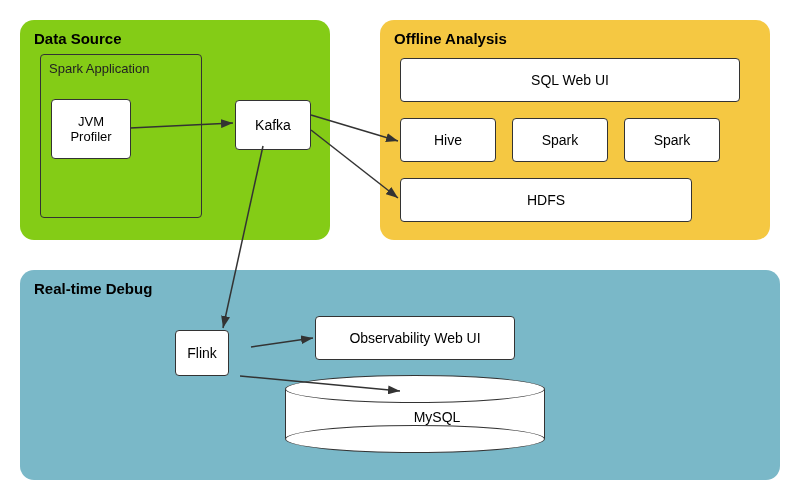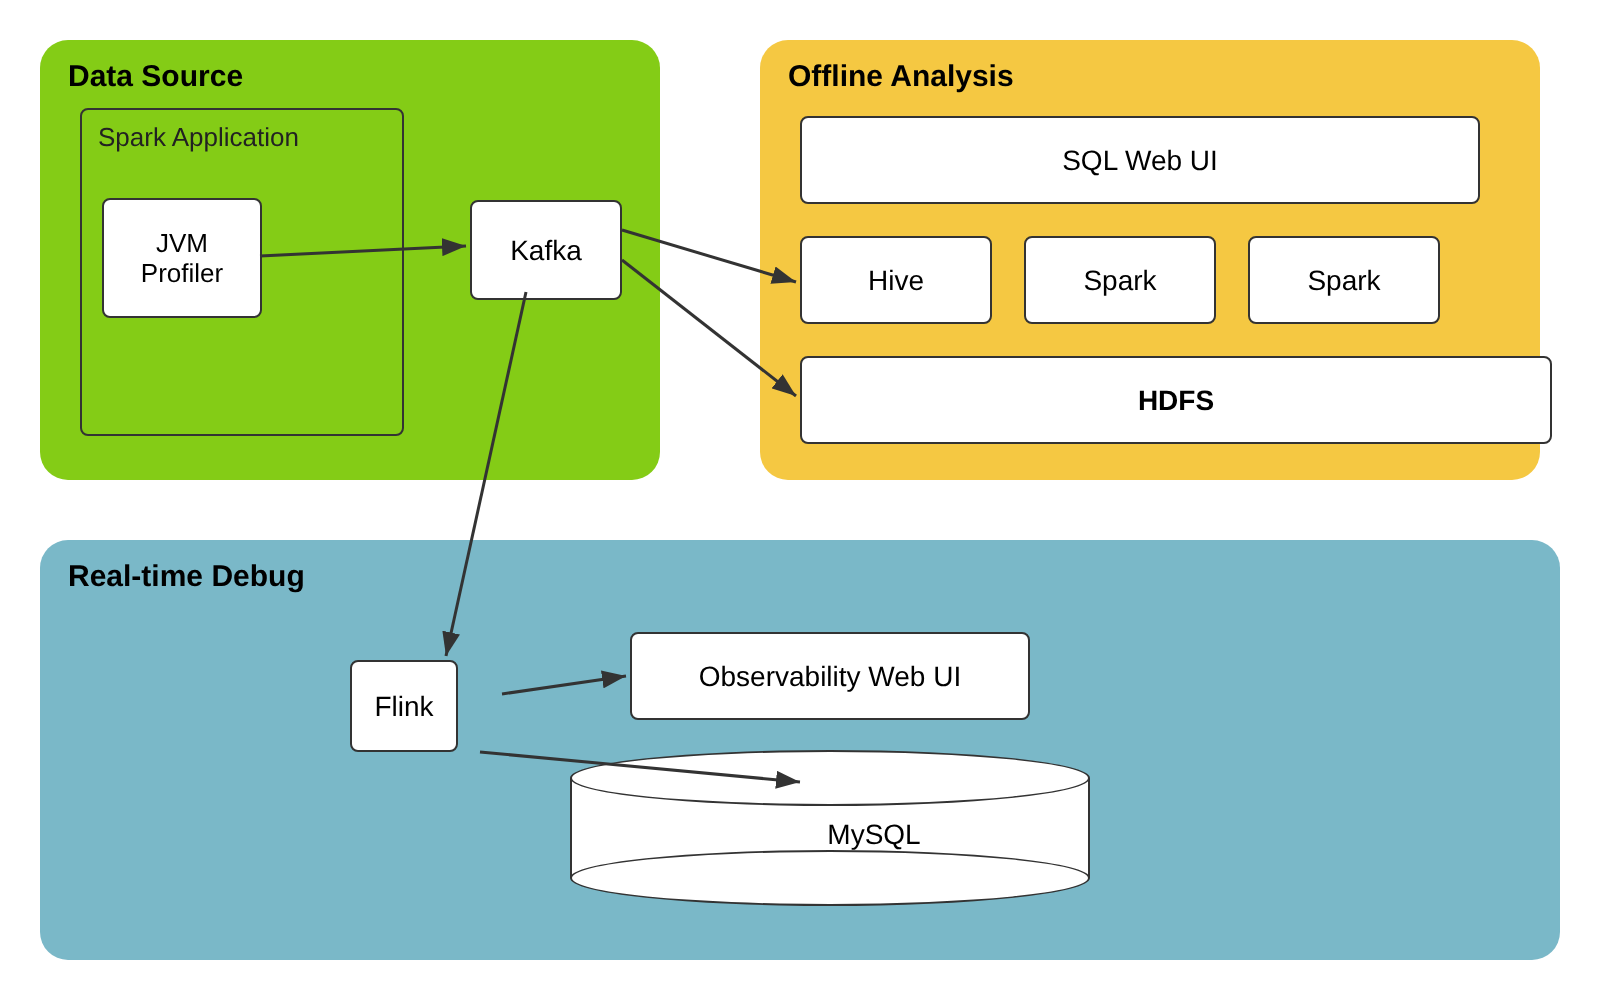--- a/index.html
+++ b/index.html
@@ -88,23 +88,22 @@
     }
     .box-spark {
       left: 244px;
       top: 98px;
       width: 96px;
       height: 44px;
     }
     .box-hdfs {
       left: 20px;
       top: 158px;
-      width: 376px;
-      height: 44px;
-      font-weight: bold;
+      width: 292px;
+      height: 44px;
     }
 
     
     .box-flink {
       left: 155px;
       top: 60px;
       width: 54px;
       height: 46px;
     }
     .box-obs-web-ui {

